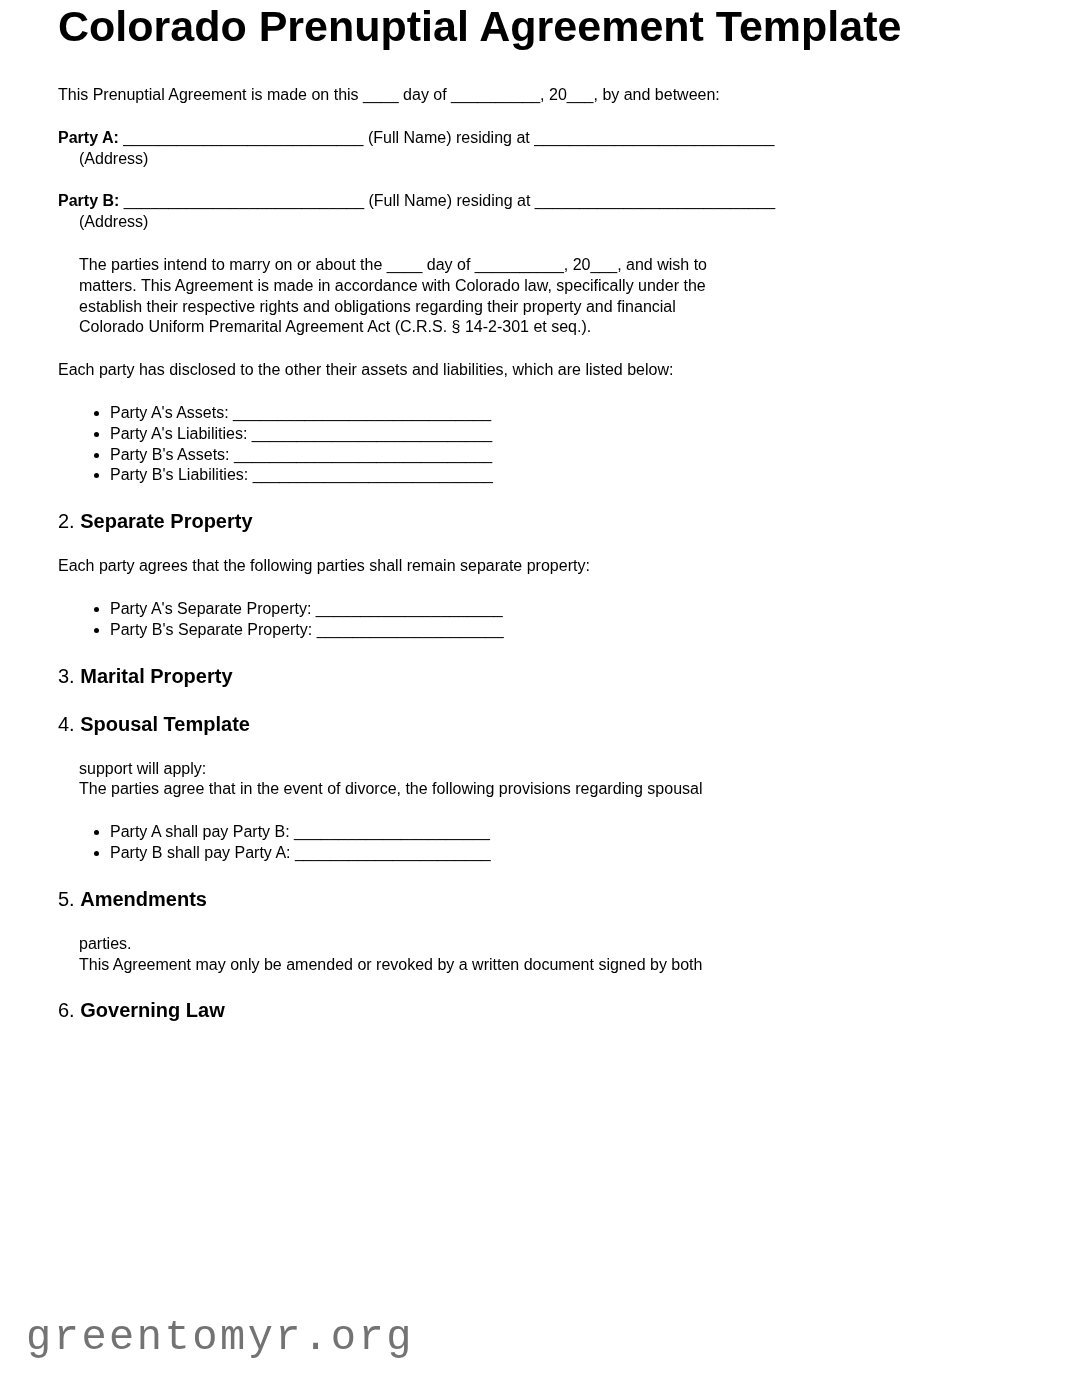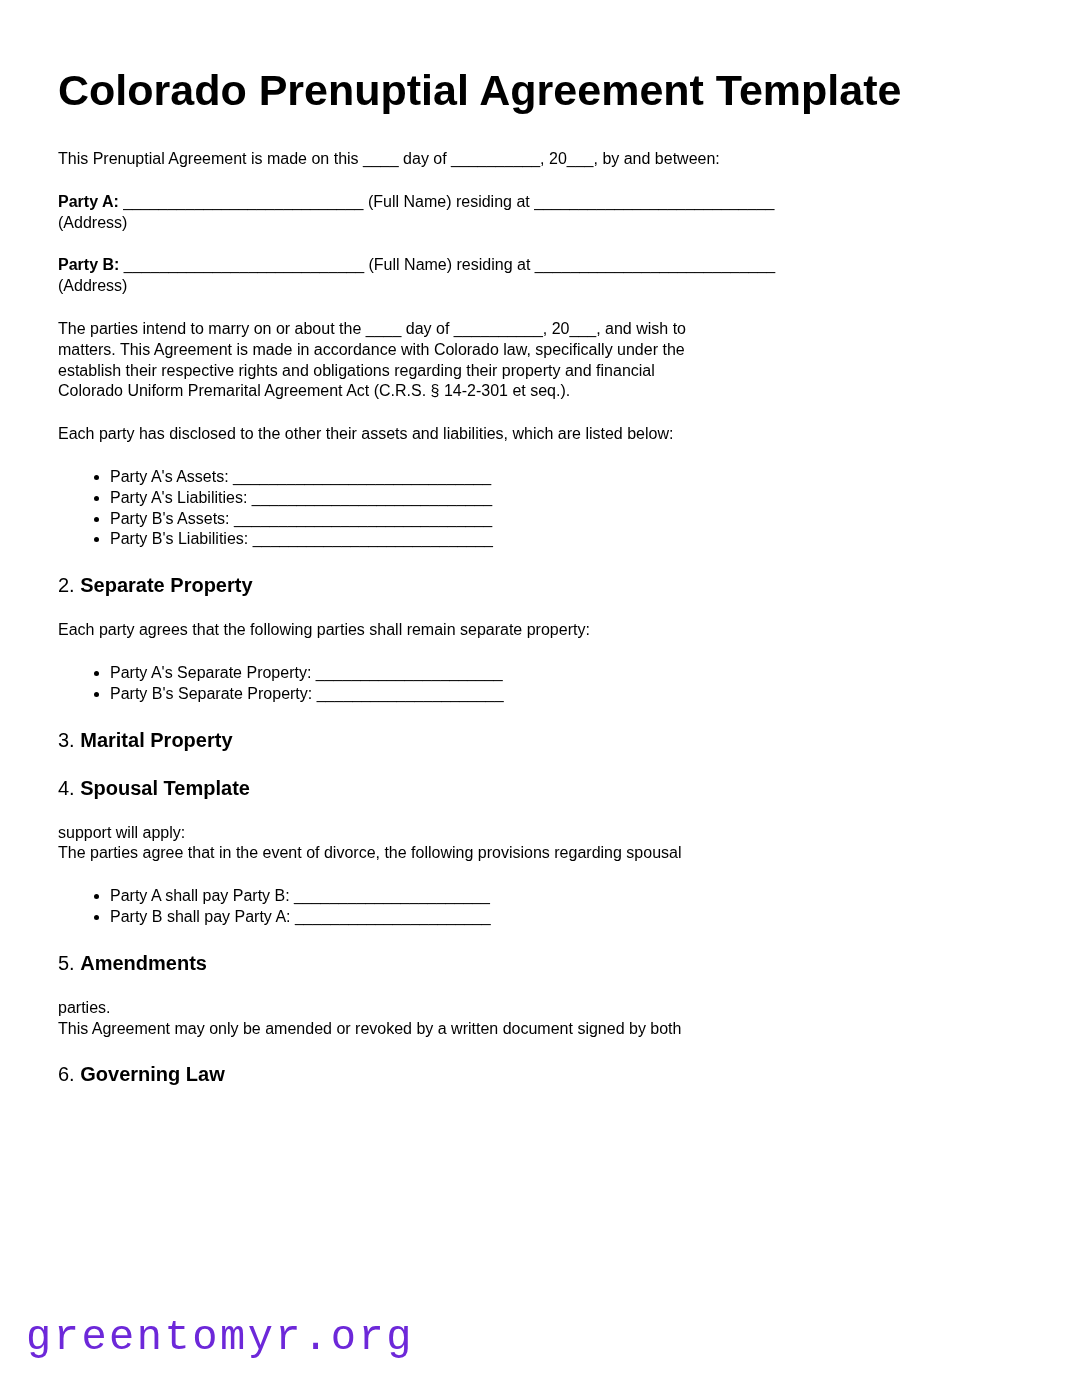--- a/index.html
+++ b/index.html
@@ -10,54 +10,53 @@
     height: 1388px;
     background: #ffffff;
     color: #000000;
     overflow: hidden;
     font-family: "Liberation Sans", sans-serif;
   }
   .content {
     position: relative;
     z-index: 1;
     margin-left: 58px;
-    padding-top: 64px;
     width: 884px;
   }
   h1 {
     font-size: 43px;
     font-weight: 700;
     line-height: 1.21;
     margin: 0 0 33px 0;
   }
   p, ul {
     font-size: 16px;
     line-height: 1.3;
     margin: 22px 0;
   }
   h2 {
     font-size: 20px;
     font-weight: 400;
     line-height: 1.3;
     margin: 22px 0;
   }
   .bold { font-weight: 700; }
-  .block { display: block; }
+  .block { display: block; margin-left: 21px; }
   ul { padding-left: 52px; list-style: disc; }
   li { line-height: 1.3; }
   .watermark {
     position: absolute;
     left: 26px;
     top: 1314px;
     z-index: 0;
     font-family: "Liberation Mono", monospace;
     font-size: 42px;
     font-weight: 400;
     letter-spacing: 2.5px;
-    color: #6d28d9;
+    color: #737373;
     white-space: nowrap;
   }
 </style>
 </head>
 <body>
 
 <div class="page">
 
   <div class="watermark">greentomyr.org</div>
 

